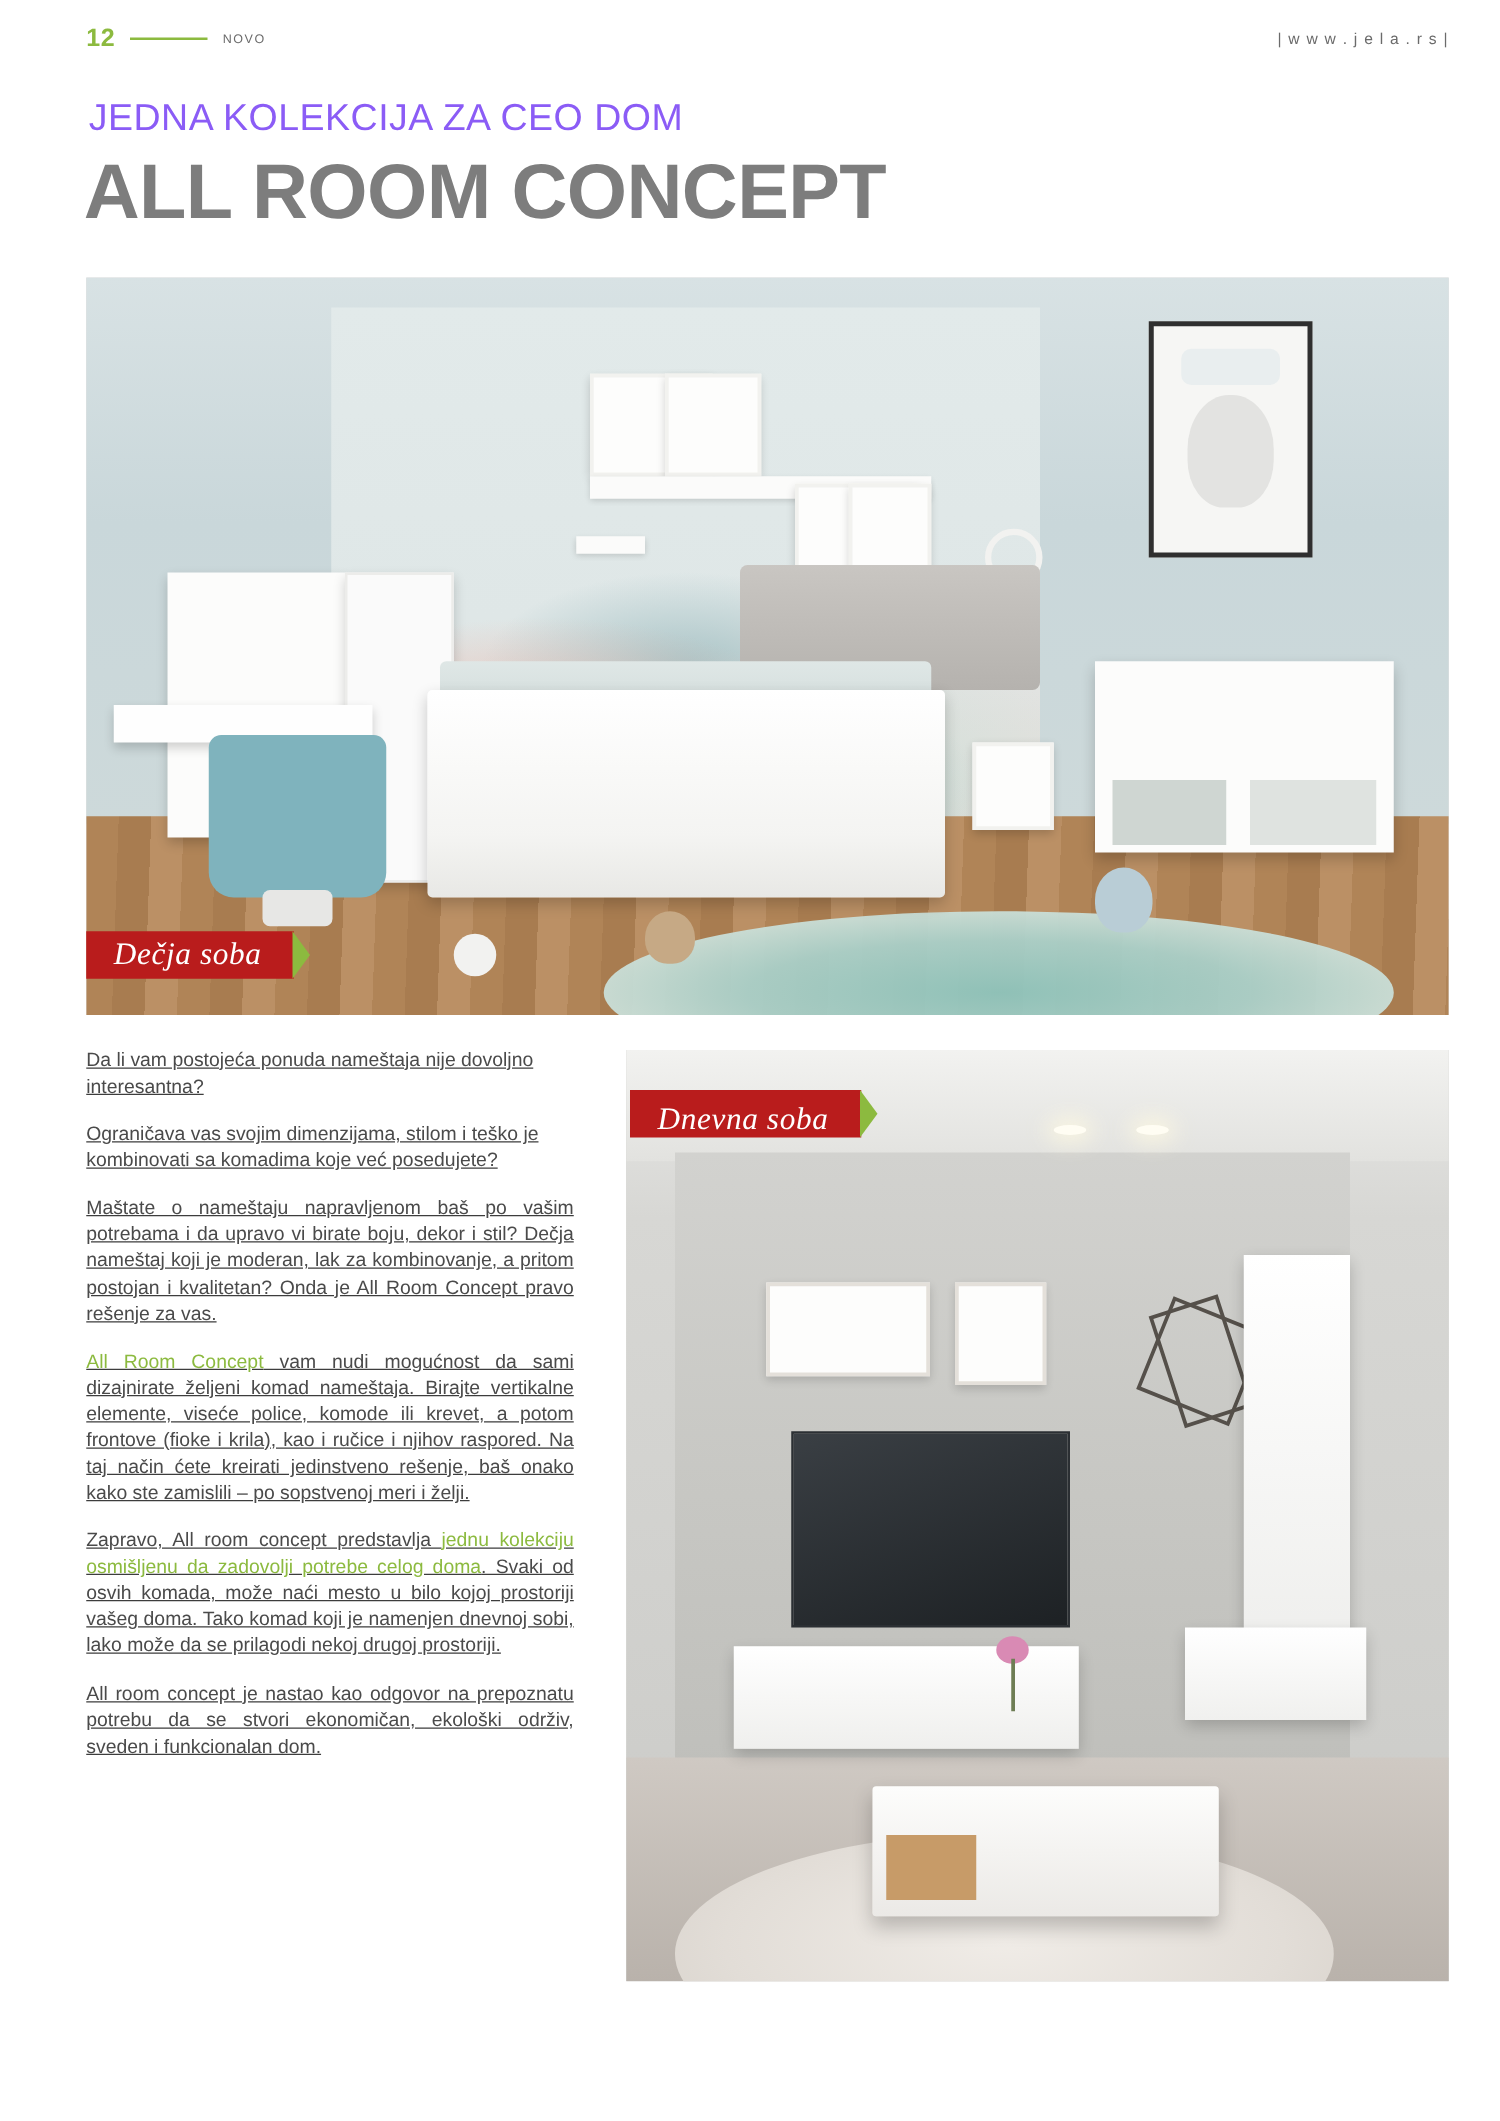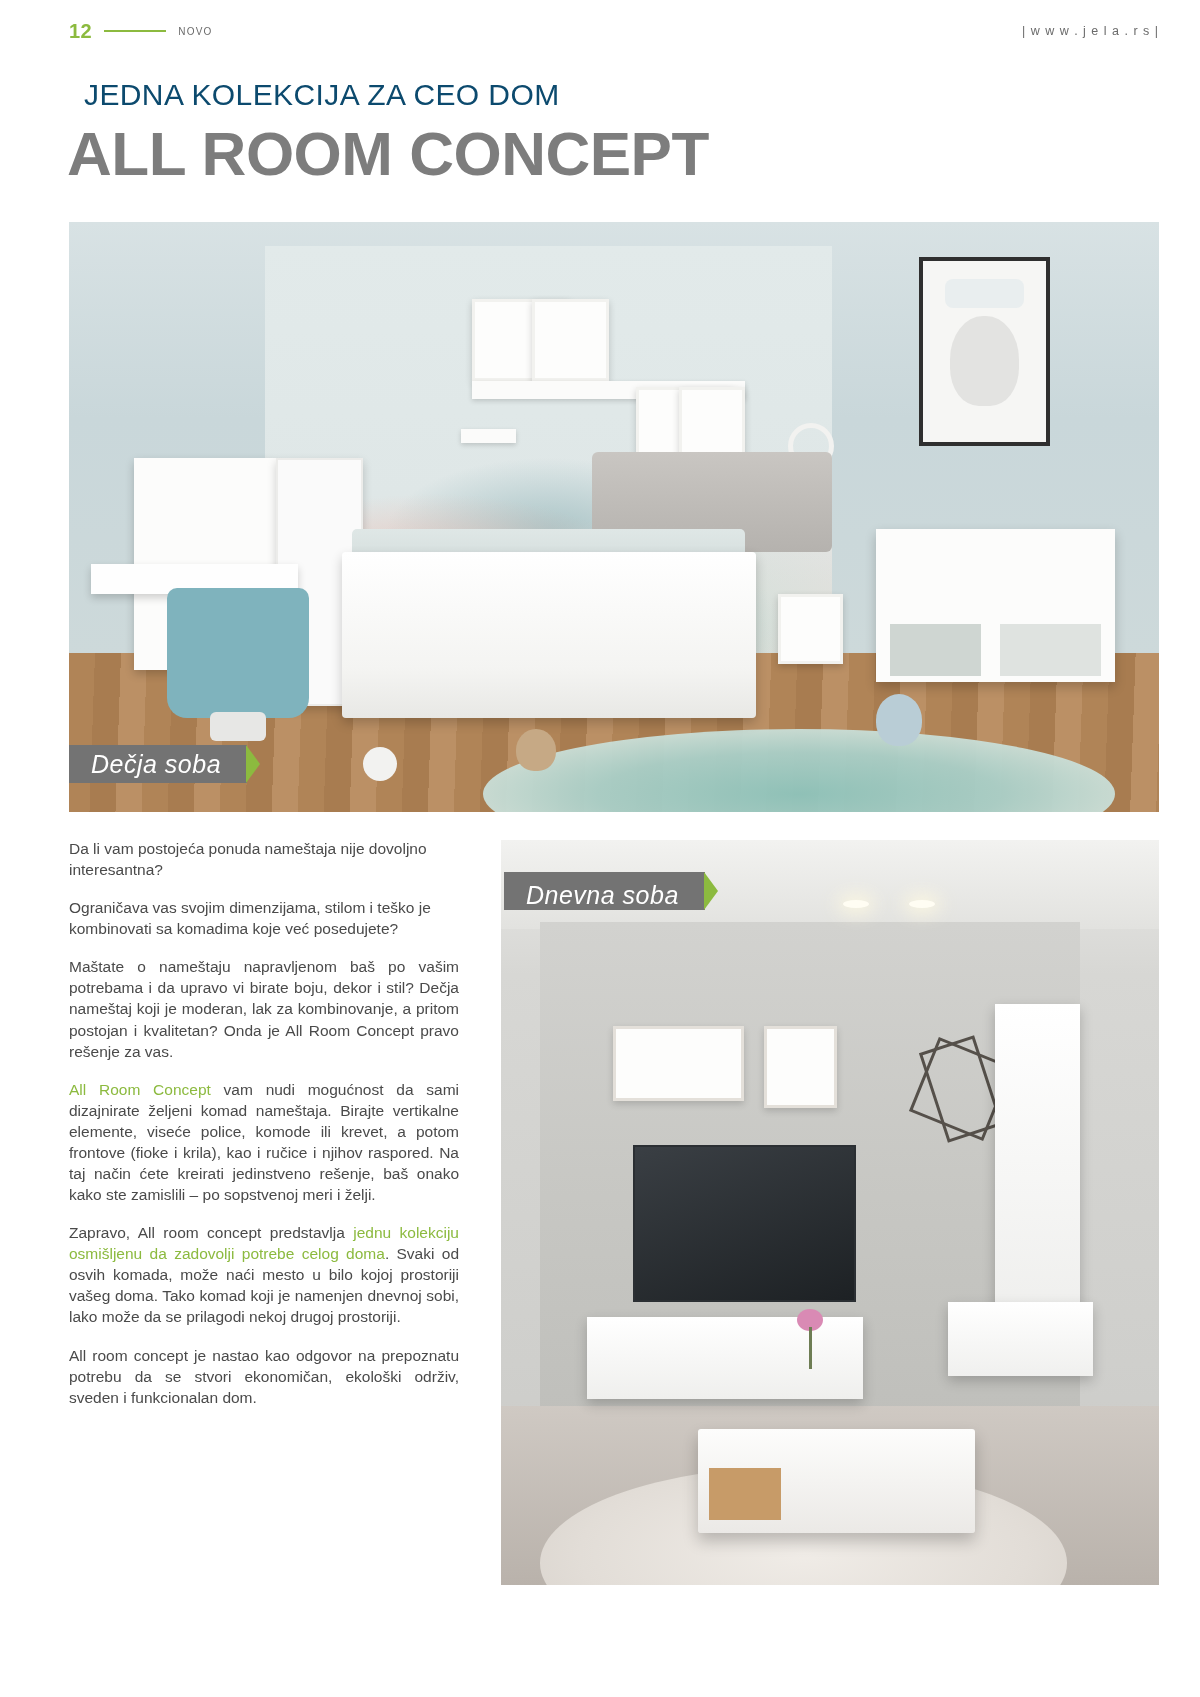--- a/index.html
+++ b/index.html
@@ -47,24 +47,24 @@
   .header-site {
     margin-left: auto;
     font-size: 12.5px;
     color: #6b6b6b;
     letter-spacing: 1px;
   }
 
   
   .kicker {
     position: absolute;
-    top: 78px; left: 70px;
+    top: 78px; left: 57px;
     font-size: 30px;
     font-weight: normal;
-    color: #0c4a6e;
+    color: #8b5cf6;
     letter-spacing: .4px;
   }
   .title {
     position: absolute;
     top: 118px; left: 53px;
     font-size: 62px;
     font-weight: bold;
     color: #7d7d7d;
     letter-spacing: -0.5px;
   }
@@ -226,23 +226,23 @@
   .lr-spot { position:absolute; width:26px; height:8px; border-radius:50%; background:#fffdf3; box-shadow:0 0 18px 6px rgba(255,250,225,.8); }
   .lr-flower {
     position:absolute; left:45%; top:63%; width:30px; height:60px;
   }
   .lr-flower .bloom{ position:absolute; left:0; top:0; width:26px; height:22px; border-radius:50%; background:#d98ab4; }
   .lr-flower .stem{ position:absolute; left:12px; top:18px; width:3px; height:42px; background:#6e7d54; }
 
   
   .ribbon {
     position: absolute;
-    background: #737373;
+    background: #b91c1c;
     color: #fff;
-    font-family: Liberation Sans, sans-serif;
+    font-family: Liberation Serif, serif;
     font-style: italic;
     font-size: 25px;
     letter-spacing: .5px;
     display: flex;
     align-items: center;
     padding: 0 26px 0 22px;
     height: 38px;
     white-space: nowrap;
   }
   .ribbon:after {
@@ -254,20 +254,21 @@
     border-left: 14px solid #8cba3f;
   }
   .ribbon-kids { left: 55px; top: 745px; }
   .ribbon-living { left: 490px; top: 872px; align-items: flex-end; }
 
   
   .col-left {
     position: absolute;
     left: 55px; top: 838px;
     width: 390px;
+    text-decoration: underline;
   }
   .col-left p {
     font-size: 15.5px;
     line-height: 1.36;
     color: #4a4a4a;
     margin-bottom: 17px;
     text-align: justify;
   }
   .col-left p.narrow { text-align: left; }
   .green { color: #8cba3f; }

